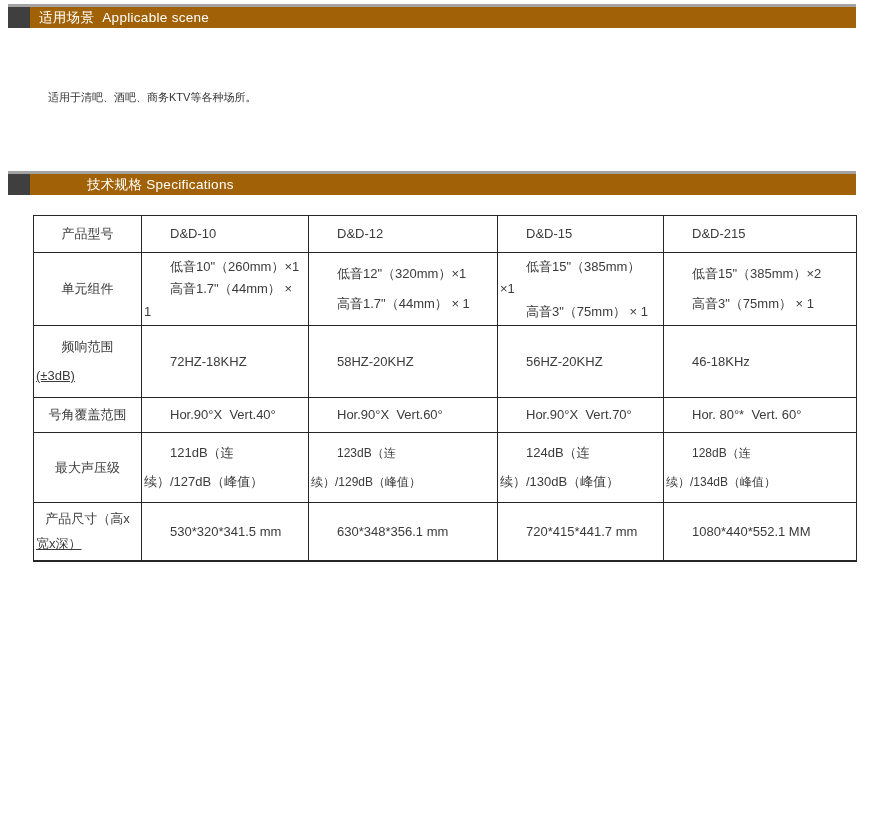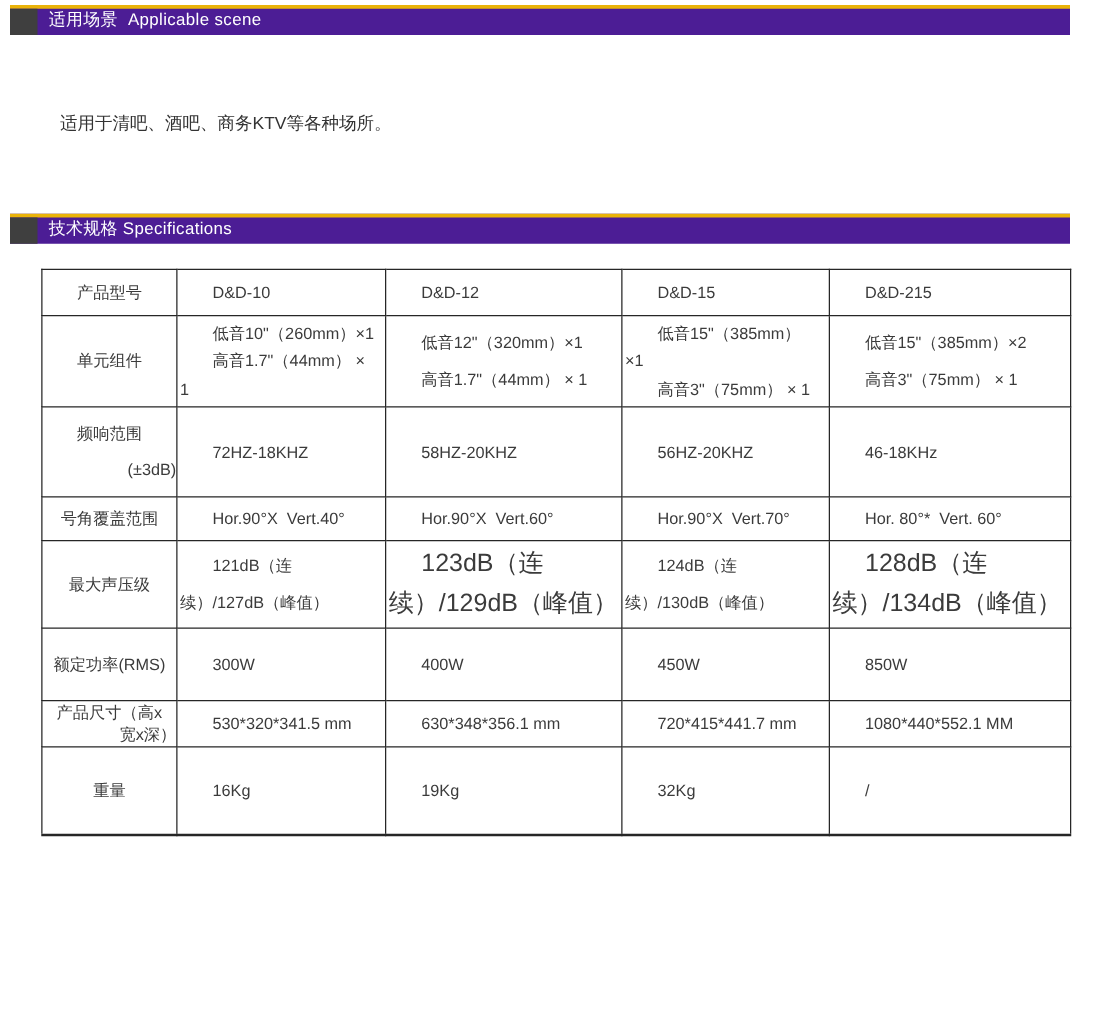--- a/index.html
+++ b/index.html
@@ -3,57 +3,57 @@
 <meta charset="utf-8">
 <style>
   html,body{margin:0;padding:0;}
   body{
     width:879px;height:824px;overflow:hidden;background:#ffffff;
     font-family:"Liberation Sans","DejaVu Sans",sans-serif;
     color:#3b3b3b;
   }
   
   .section-bar{
-    margin:0 23px 0 8px;height:21px;background:#4c1d95;
-    border-top:3px solid #eab308;
-    display:flex;
+    margin:0 23px 0 8px;height:21px;background:#a16207;
+    border-top:3px solid #a3a3a3;
+    display:flex;align-items:center;
   }
   .section-bar.first{margin-top:4px;}
   .bar-accent{width:22px;height:21px;background:#3f3f3f;flex:none;}
   .bar-title{
     color:#ffffff;font-size:13.5px;margin-left:9px;white-space:pre;
     letter-spacing:0.3px;
   }
   
   .body-text{
-    margin:62px 0 0 48px;font-size:14px;color:#333333;height:18px;
-  }
-  .specs-bar{margin-top:63px;}
+    margin:62px 0 0 48px;font-size:11px;color:#333333;height:18px;
+  }
+  .specs-bar{margin-top:63px;gap:48px;}
   
   table.spec-table{
     margin:20px 0 0 33px;width:823px;
     border-collapse:collapse;table-layout:fixed;
     border:1px solid #262626;border-bottom-width:2px;
   }
   col.c0{width:108px}col.c1{width:167px}col.c2{width:189px}col.c3{width:166px}col.c4{width:193px}
   .spec-table th,.spec-table td{
     border:1px solid #262626;padding:0;vertical-align:middle;font-weight:normal;
   }
   .cell{
     display:flex;flex-direction:column;justify-content:space-evenly;
     box-sizing:border-box;overflow:visible;
   }
   .cell .ln{
     display:block;padding-left:28px;font-size:13px;line-height:1.35;
     white-space:pre;text-align:left;color:#3b3b3b;
   }
   .cell .ln.flush{padding-left:2px;}
   .cell.label .ln{padding-left:0;text-align:center;}
-  .cell.label .ln.flush{text-align:right;padding-left:2px;}
-  .cell.big .ln{font-size:20px;}
+  .cell.label .ln.flush{text-align:left;padding-left:2px;text-decoration:underline;}
+  .cell.big .ln{font-size:12px;}
   thead .cell{height:36px;}
   tbody tr:nth-child(1) .cell{height:72px}
   tbody tr:nth-child(2) .cell{height:71px}
   tbody tr:nth-child(3) .cell{height:34px}
   tbody tr:nth-child(4) .cell{height:69px}
   tbody tr:nth-child(5) .cell{height:57px}
   tbody tr:nth-child(6) .cell{height:36px}
   tbody tr:nth-child(7) .cell{height:69px}
   tbody tr:nth-child(8) .cell{height:34px}
   tbody tr:nth-child(9) .cell{height:69px}
@@ -229,47 +229,20 @@
           <td>
             <div class="cell big">
               <span class="ln">128dB（连</span>
               <span class="ln flush">续）/134dB（峰值）</span>
             </div>
           </td>
         </tr>
         <tr>
           <td>
             <div class="cell label">
-              <span class="ln">额定功率(RMS)</span>
-            </div>
-          </td>
-          <td>
-            <div class="cell">
-              <span class="ln">300W</span>
-            </div>
-          </td>
-          <td>
-            <div class="cell">
-              <span class="ln">400W</span>
-            </div>
-          </td>
-          <td>
-            <div class="cell">
-              <span class="ln">450W</span>
-            </div>
-          </td>
-          <td>
-            <div class="cell">
-              <span class="ln">850W</span>
-            </div>
-          </td>
-        </tr>
-        <tr>
-          <td>
-            <div class="cell label">
               <span class="ln">产品尺寸（高x</span>
               <span class="ln flush">宽x深）</span>
             </div>
           </td>
           <td>
             <div class="cell">
               <span class="ln">530*320*341.5 mm</span>
             </div>
           </td>
           <td>
@@ -281,43 +254,16 @@
             <div class="cell">
               <span class="ln">720*415*441.7 mm</span>
             </div>
           </td>
           <td>
             <div class="cell">
               <span class="ln">1080*440*552.1 MM</span>
             </div>
           </td>
         </tr>
-        <tr>
-          <td>
-            <div class="cell label">
-              <span class="ln">重量</span>
-            </div>
-          </td>
-          <td>
-            <div class="cell">
-              <span class="ln">16Kg</span>
-            </div>
-          </td>
-          <td>
-            <div class="cell">
-              <span class="ln">19Kg</span>
-            </div>
-          </td>
-          <td>
-            <div class="cell">
-              <span class="ln">32Kg</span>
-            </div>
-          </td>
-          <td>
-            <div class="cell">
-              <span class="ln">/</span>
-            </div>
-          </td>
-        </tr>
       </tbody>
   </table>
 
 </div>
 
 </body></html>

